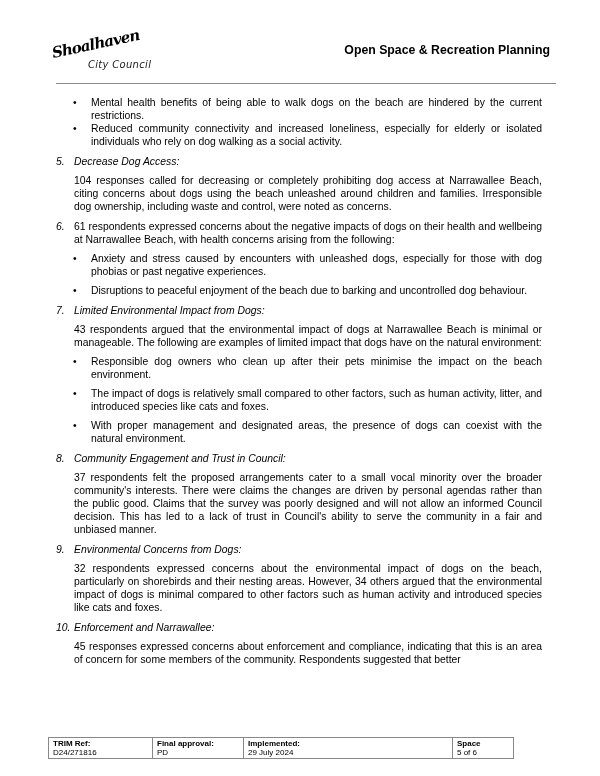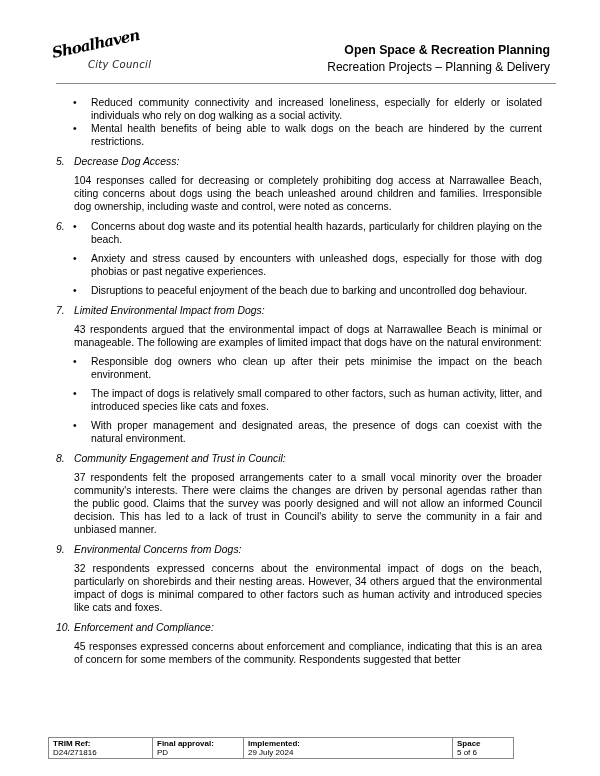--- a/index.html
+++ b/index.html
@@ -36,40 +36,39 @@
 </head>
 <body>
 
 <div class="header">
   <div class="logo">
     <span class="brand">Shoalhaven</span>
     <span class="sub">City Council</span>
   </div>
   <div class="hdr-right">
     <div class="hdr-title">Open Space &amp; Recreation Planning</div>
-    <div class="hdr-sub">Recreation Projects – Planning &amp; Delivery</div>
   </div>
 </div>
 <div class="hdr-rule"></div>
 
 <div class="content">
   <ul class="bullets tight">
+    <li>Mental health benefits of being able to walk dogs on the beach are hindered by the current restrictions.</li>
     <li>Reduced community connectivity and increased loneliness, especially for elderly or isolated individuals who rely on dog walking as a social activity.</li>
-    <li>Mental health benefits of being able to walk dogs on the beach are hindered by the current restrictions.</li>
   </ul>
 
   <div class="section">
     <div class="sec-head"><span class="sec-num">5.</span><span>Decrease Dog Access:</span></div>
     <div class="sec-para">104 responses called for decreasing or completely prohibiting dog access at Narrawallee Beach, citing concerns about dogs using the beach unleashed around children and families. Irresponsible dog ownership, including waste and control, were noted as concerns.</div>
   </div>
 
   <div class="section">
     <div class="sec-head"><span class="sec-num">6.</span></div>
+    <div class="sec-para">61 respondents expressed concerns about the negative impacts of dogs on their health and wellbeing at Narrawallee Beach, with health concerns arising from the following:</div>
     <ul class="bullets loose">
-      <li>Concerns about dog waste and its potential health hazards, particularly for children playing on the beach.</li>
       <li>Anxiety and stress caused by encounters with unleashed dogs, especially for those with dog phobias or past negative experiences.</li>
       <li>Disruptions to peaceful enjoyment of the beach due to barking and uncontrolled dog behaviour.</li>
     </ul>
   </div>
 
   <div class="section">
     <div class="sec-head"><span class="sec-num">7.</span><span>Limited Environmental Impact from Dogs:</span></div>
     <div class="sec-para">43 respondents argued that the environmental impact of dogs at Narrawallee Beach is minimal or manageable. The following are examples of limited impact that dogs have on the natural environment:</div>
     <ul class="bullets loose">
       <li>Responsible dog owners who clean up after their pets minimise the impact on the beach environment.</li>
@@ -82,21 +81,21 @@
     <div class="sec-head"><span class="sec-num">8.</span><span>Community Engagement and Trust in Council:</span></div>
     <div class="sec-para">37 respondents felt the proposed arrangements cater to a small vocal minority over the broader community's interests. There were claims the changes are driven by personal agendas rather than the public good. Claims that the survey was poorly designed and will not allow an informed Council decision. This has led to a lack of trust in Council's ability to serve the community in a fair and unbiased manner.</div>
   </div>
 
   <div class="section">
     <div class="sec-head"><span class="sec-num">9.</span><span>Environmental Concerns from Dogs:</span></div>
     <div class="sec-para">32 respondents expressed concerns about the environmental impact of dogs on the beach, particularly on shorebirds and their nesting areas. However, 34 others argued that the environmental impact of dogs is minimal compared to other factors such as human activity and introduced species like cats and foxes.</div>
   </div>
 
   <div class="section">
-    <div class="sec-head"><span class="sec-num">10.</span><span>Enforcement and Compliance:</span></div>
+    <div class="sec-head"><span class="sec-num">10.</span><span>Enforcement and Narrawallee:</span></div>
     <div class="sec-para">45 responses expressed concerns about enforcement and compliance, indicating that this is an area of concern for some members of the community. Respondents suggested that better</div>
   </div>
 </div>
 
 <table class="footer">
   <tbody>
       <tr>
     <td style="width:95px">
       <div class="lbl">TRIM Ref:</div>
       <div>D24/271816</div>

